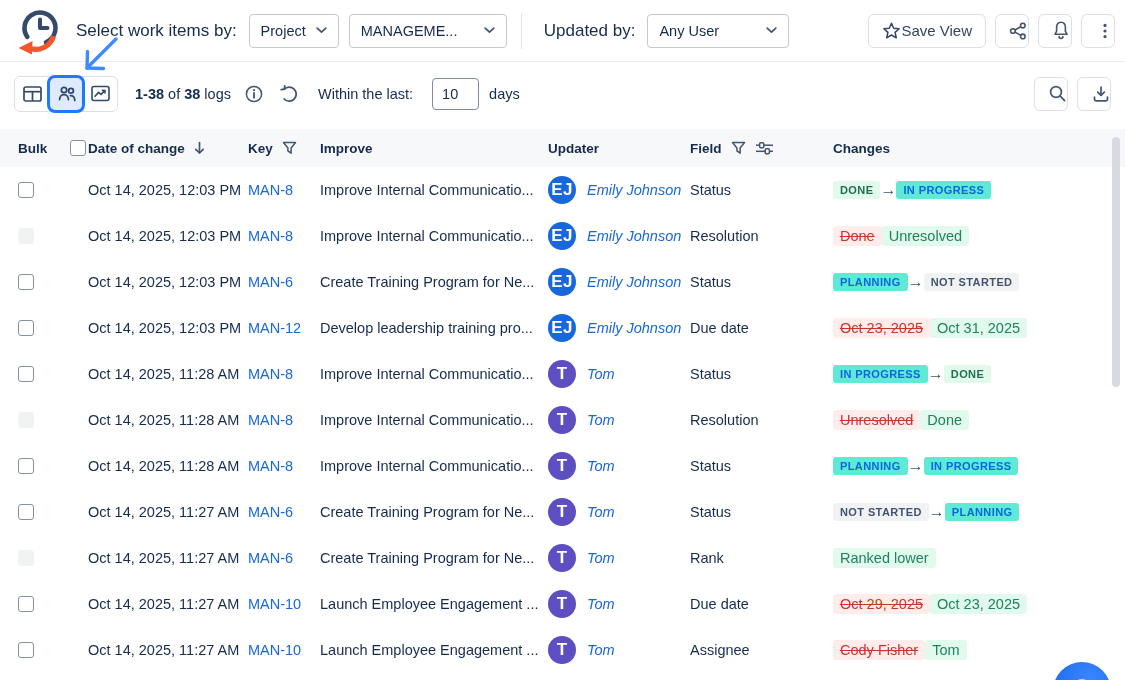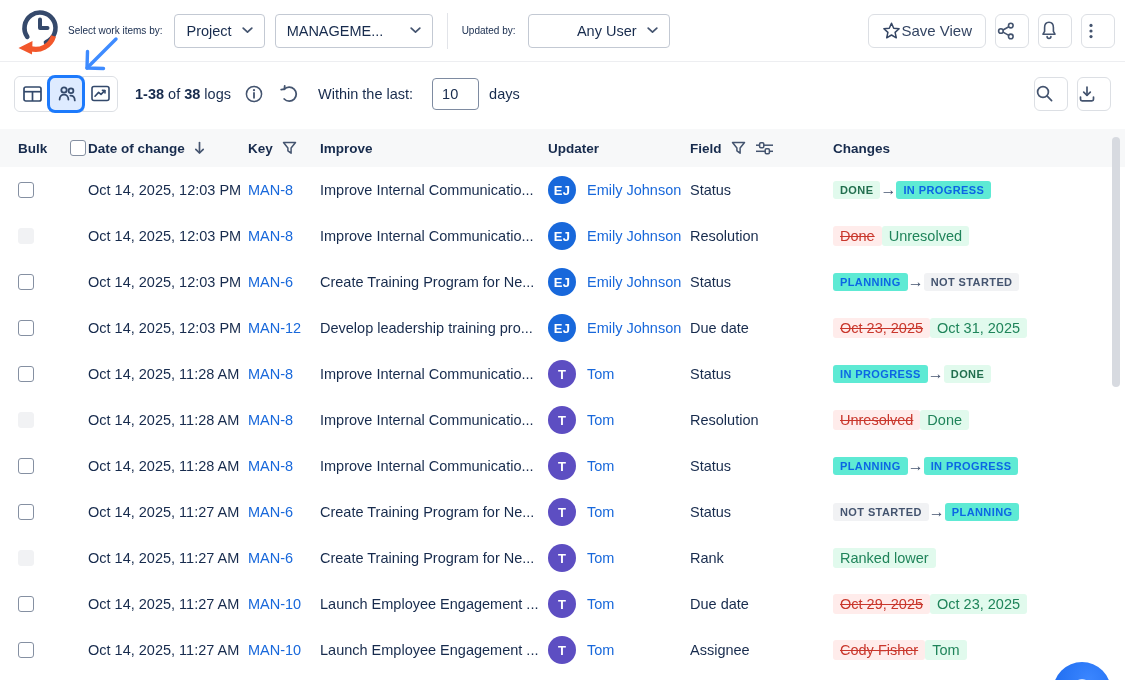--- a/index.html
+++ b/index.html
@@ -4,29 +4,29 @@
 <style>
   * { margin:0; padding:0; box-sizing:border-box; }
   html,body { width:1125px; height:680px; overflow:hidden; background:#fff;
     font-family:"Liberation Sans", sans-serif; color:#172B4D; }
   .page { position:relative; width:1125px; height:680px; }
 
   
   .topbar { display:flex; align-items:center; height:62px; padding:0 10px 0 14px;
     border-bottom:1px solid #EDEEF1; }
   .logo { margin-right:8px; flex:0 0 auto; }
-  .tlabel { font-size:10px; margin-right:12px; white-space:nowrap; }
+  .tlabel { font-size:17px; margin-right:12px; white-space:nowrap;margin-left:8px; }
   .select { display:flex; align-items:center; height:18px; border:1px solid #C3C9D3;
     border-radius:4px; padding:16px 11px; font-size:14.5px; gap:10px; background:#fff;
     cursor:pointer; white-space:nowrap; }
   .select.wide { width:158px; justify-content:space-between; margin-left:10px; }
-  .select.user { width:142px; justify-content:flex-end; }
+  .select.user { width:142px; justify-content:space-between; }
   .vdiv { width:1px; height:36px; background:#E2E4E9; margin:0 14px 0 14px; }
   .spacer { flex:1; }
-  .btn { display:flex; align-items:center; justify-content:flex-start; 
+  .btn { display:flex; align-items:center; justify-content:flex-end; 
     height:34px; border:1px solid #DCDFE4; border-radius:6px; background:#fff;
     cursor:pointer; color:#344563; }
   .btn.saveview { padding:0 13px; font-size:15px; font-weight:500; }
   .btn.sq { width:34px; margin-left:9px; }
 
   
   .toolbar { display:flex; align-items:center; height:63px; padding:0 14px; }
   .viewgroup { display:flex; align-items:center; height:36px; border:1px solid #DCDFE4;
     border-radius:6px; background:#fff; }
   .vbtn { width:34px; height:34px; display:flex; align-items:center; justify-content:center;
@@ -52,24 +52,24 @@
     align-items:center; padding-left:18px; }
   .thead { background:#F7F8F9; height:38px; margin-top:4px; font-size:13.5px; font-weight:700; }
   .hc { display:flex; align-items:center; gap:9px; }
   .hc.bulk { gap:23px; }
   .row { height:46px; font-size:14.5px; }
   .cell { display:flex; align-items:center; }
   .cb { width:16px; height:16px; border:1.6px solid #8590A2; border-radius:3px;
     background:#fff; cursor:pointer; }
   .cb.disabled { background:#F1F2F4; border-color:#F1F2F4; cursor:default; }
   .key { color:#1868DB; cursor:pointer; }
-  .avatar { width:28px; height:28px; border-radius:50%; color:#fff; font-size:13px;
+  .avatar { width:28px; height:28px; border-radius:50%; color:#fff; font-size:17px;
     font-weight:700; display:flex; align-items:center; justify-content:center;
     margin-right:11px; flex:0 0 auto; letter-spacing:.3px; }
-  .uname { color:#1868DB; cursor:pointer; white-space:nowrap; }
+  .uname { color:#1868DB; cursor:pointer; white-space:nowrap;font-style:italic; }
   .chg { display:flex; align-items:center; }
   .badge { display:inline-block; padding:3px 7px; border-radius:3px; font-size:11px;
     font-weight:700; letter-spacing:.4px; white-space:nowrap; }
   .badge.green { background:#E1FAED; color:#216E4E; }
   .badge.blue  { background:#5eead4; color:#0C66E4; }
   .badge.gray  { background:#F1F2F4; color:#44546F; }
   .chg-arrow { color:#44546F; font-size:16px; font-weight:600; line-height:1; }
   .chg-old { background:#FFECEB; color:#C9372C; text-decoration:line-through;
     padding:2px 7px; border-radius:3px; white-space:nowrap; }
   .chg-new { background:#E1FAED; color:#1F845A; padding:2px 7px; border-radius:3px;

